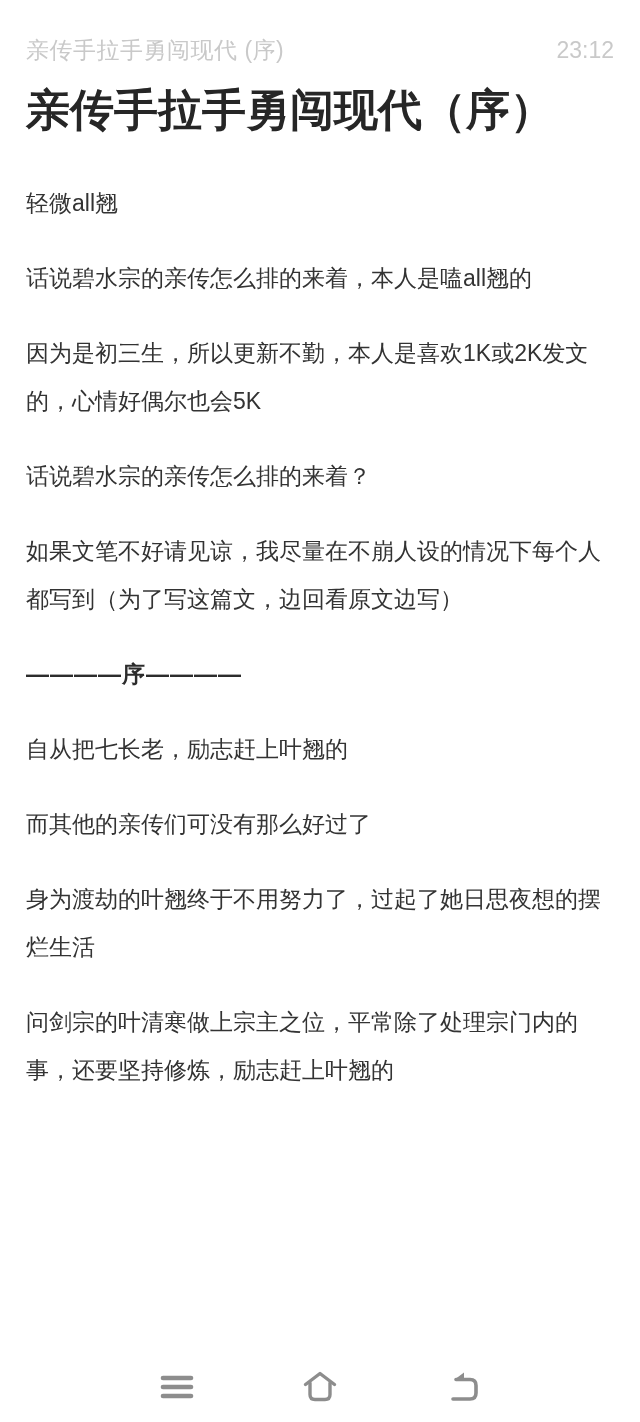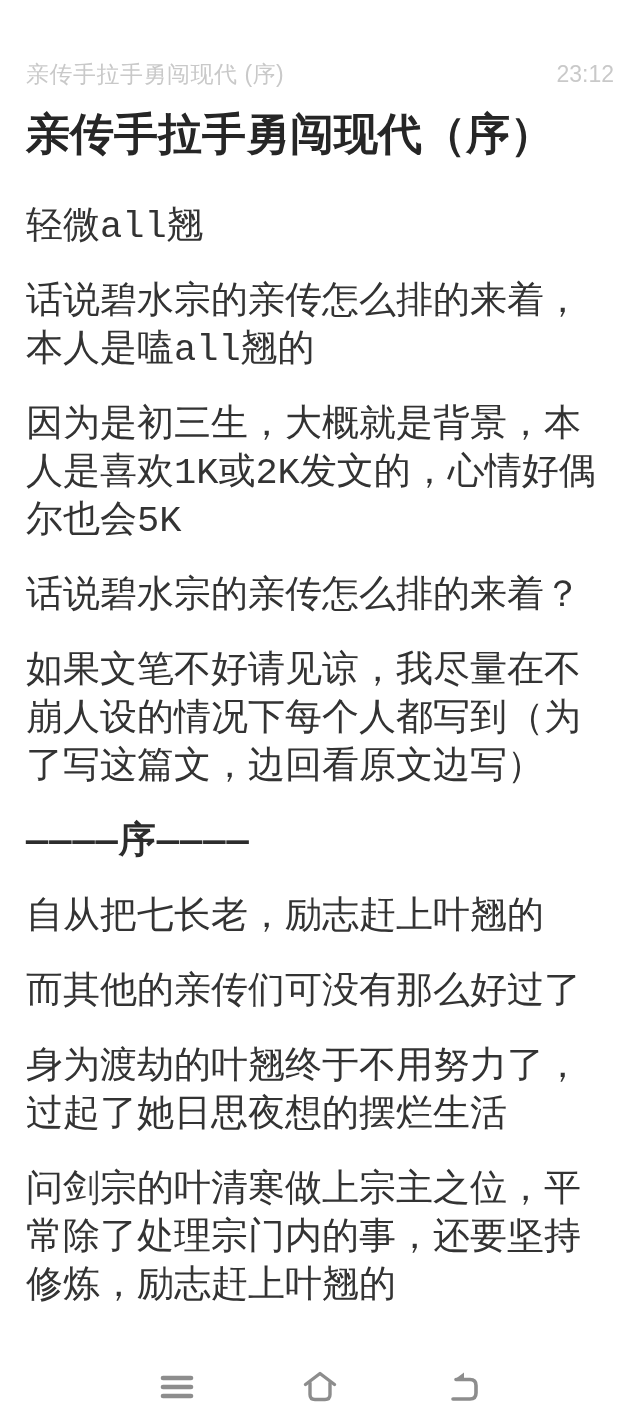--- a/index.html
+++ b/index.html
@@ -11,45 +11,44 @@
     background: #ffffff;
     font-family: "Liberation Sans", "DejaVu Sans", sans-serif;
   }
   .page { padding: 0 26px; }
 
   
   .header {
     display: flex;
     justify-content: space-between;
     align-items: baseline;
-    padding-top: 60px;
+    padding-top: 36px;
     font-size: 23px;
     line-height: 28px;
     color: #c9c9c9;
   }
   .header .chap { letter-spacing: 0.5px; }
 
   
   .title {
     margin: 23px 0 0 0;
     font-size: 44px;
     line-height: 46px;
     font-weight: bold;
     color: #262626;
   }
 
   
   .content { margin-top: 46px; }
   .content p {
     margin: 0 0 27px 0;
-    font-size: 37px;
+    font-size: 23px;
     line-height: 48px;
     color: #333333;
     word-break: break-word;
-    font-family: Liberation Mono, monospace;
   }
   .content p.divider {
     font-weight: bold;
     color: #2c2c2c;
     letter-spacing: 1px;
   }
 
   
   .navbar {
     position: absolute;
@@ -84,21 +83,21 @@
   <div class="header">
     <span class="chap">亲传手拉手勇闯现代 (序)</span>
     <span class="time">23:12</span>
   </div>
 
   <h1 class="title">亲传手拉手勇闯现代（序）</h1>
 
   <div class="content" id="content">
       <p>轻微all翘</p>
       <p>话说碧水宗的亲传怎么排的来着，本人是嗑all翘的</p>
-      <p>因为是初三生，大概就是背景，本人是喜欢1K或2K发文的，心情好偶尔也会5K</p>
+      <p>因为是初三生，所以更新不勤，本人是喜欢1K或2K发文的，心情好偶尔也会5K</p>
       <p>话说碧水宗的亲传怎么排的来着？</p>
       <p>如果文笔不好请见谅，我尽量在不崩人设的情况下每个人都写到（为了写这篇文，边回看原文边写）</p>
       <p class="divider">————序————</p>
       <p>自从把七长老，励志赶上叶翘的</p>
       <p>而其他的亲传们可没有那么好过了</p>
       <p>身为渡劫的叶翘终于不用努力了，过起了她日思夜想的摆烂生活</p>
       <p>问剑宗的叶清寒做上宗主之位，平常除了处理宗门内的事，还要坚持修炼，励志赶上叶翘的</p>
     </div>
 
 </div>

